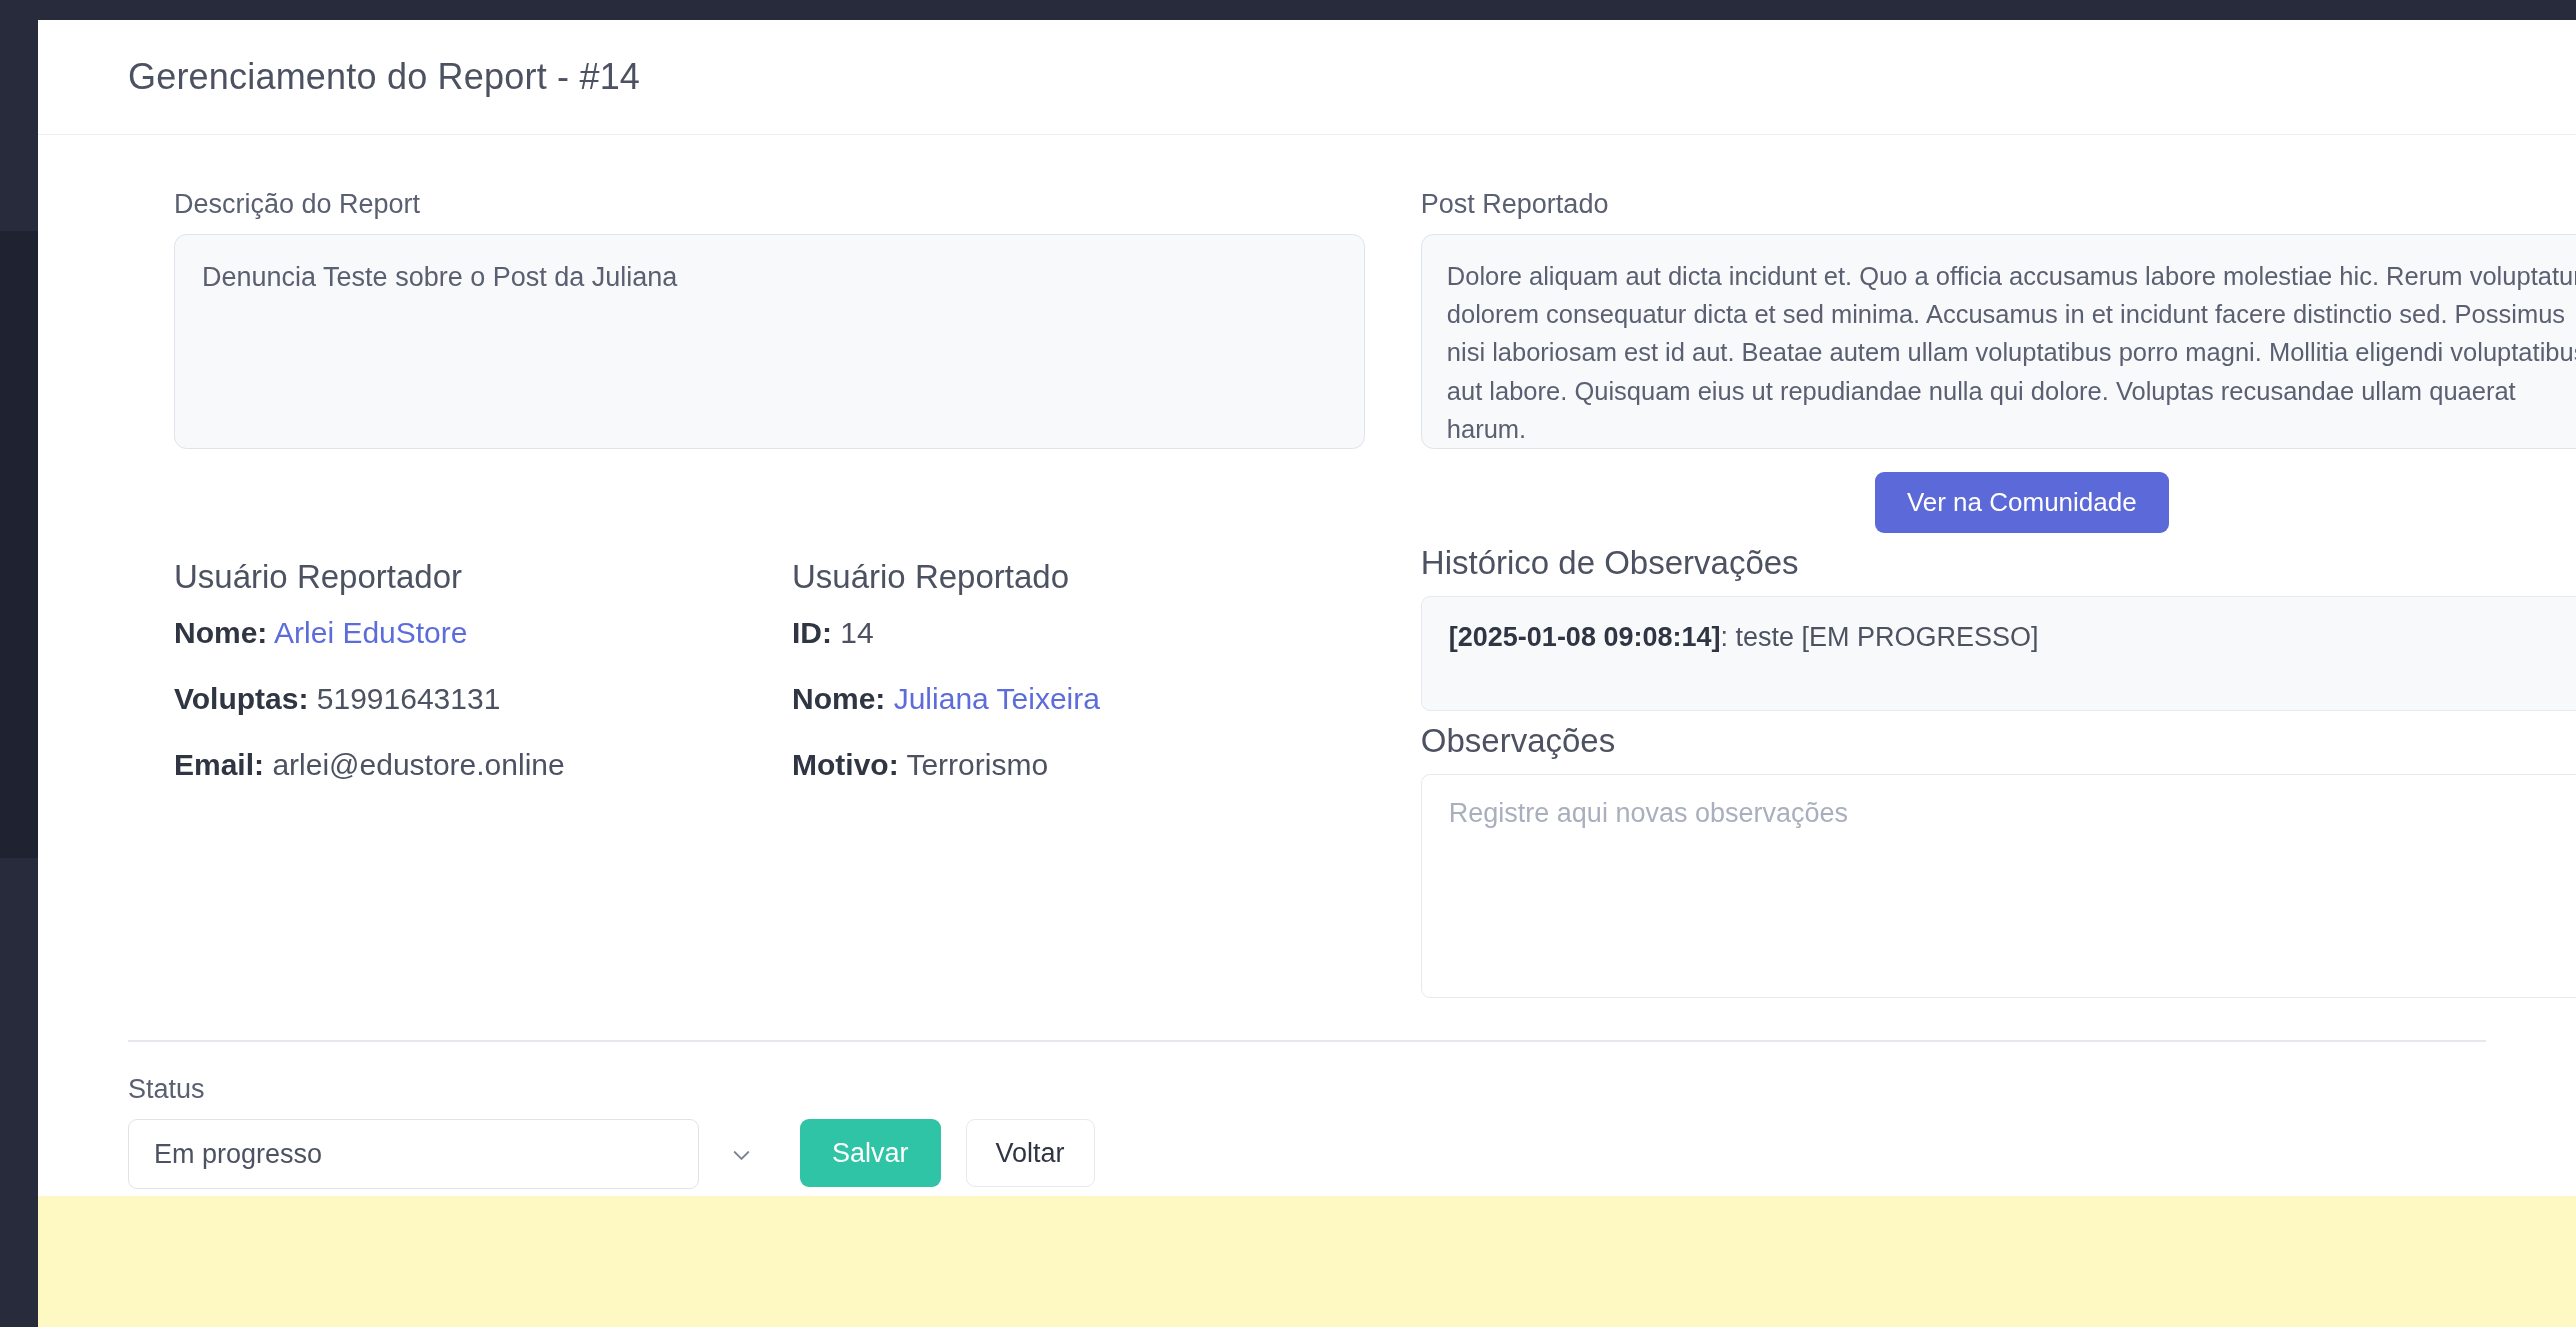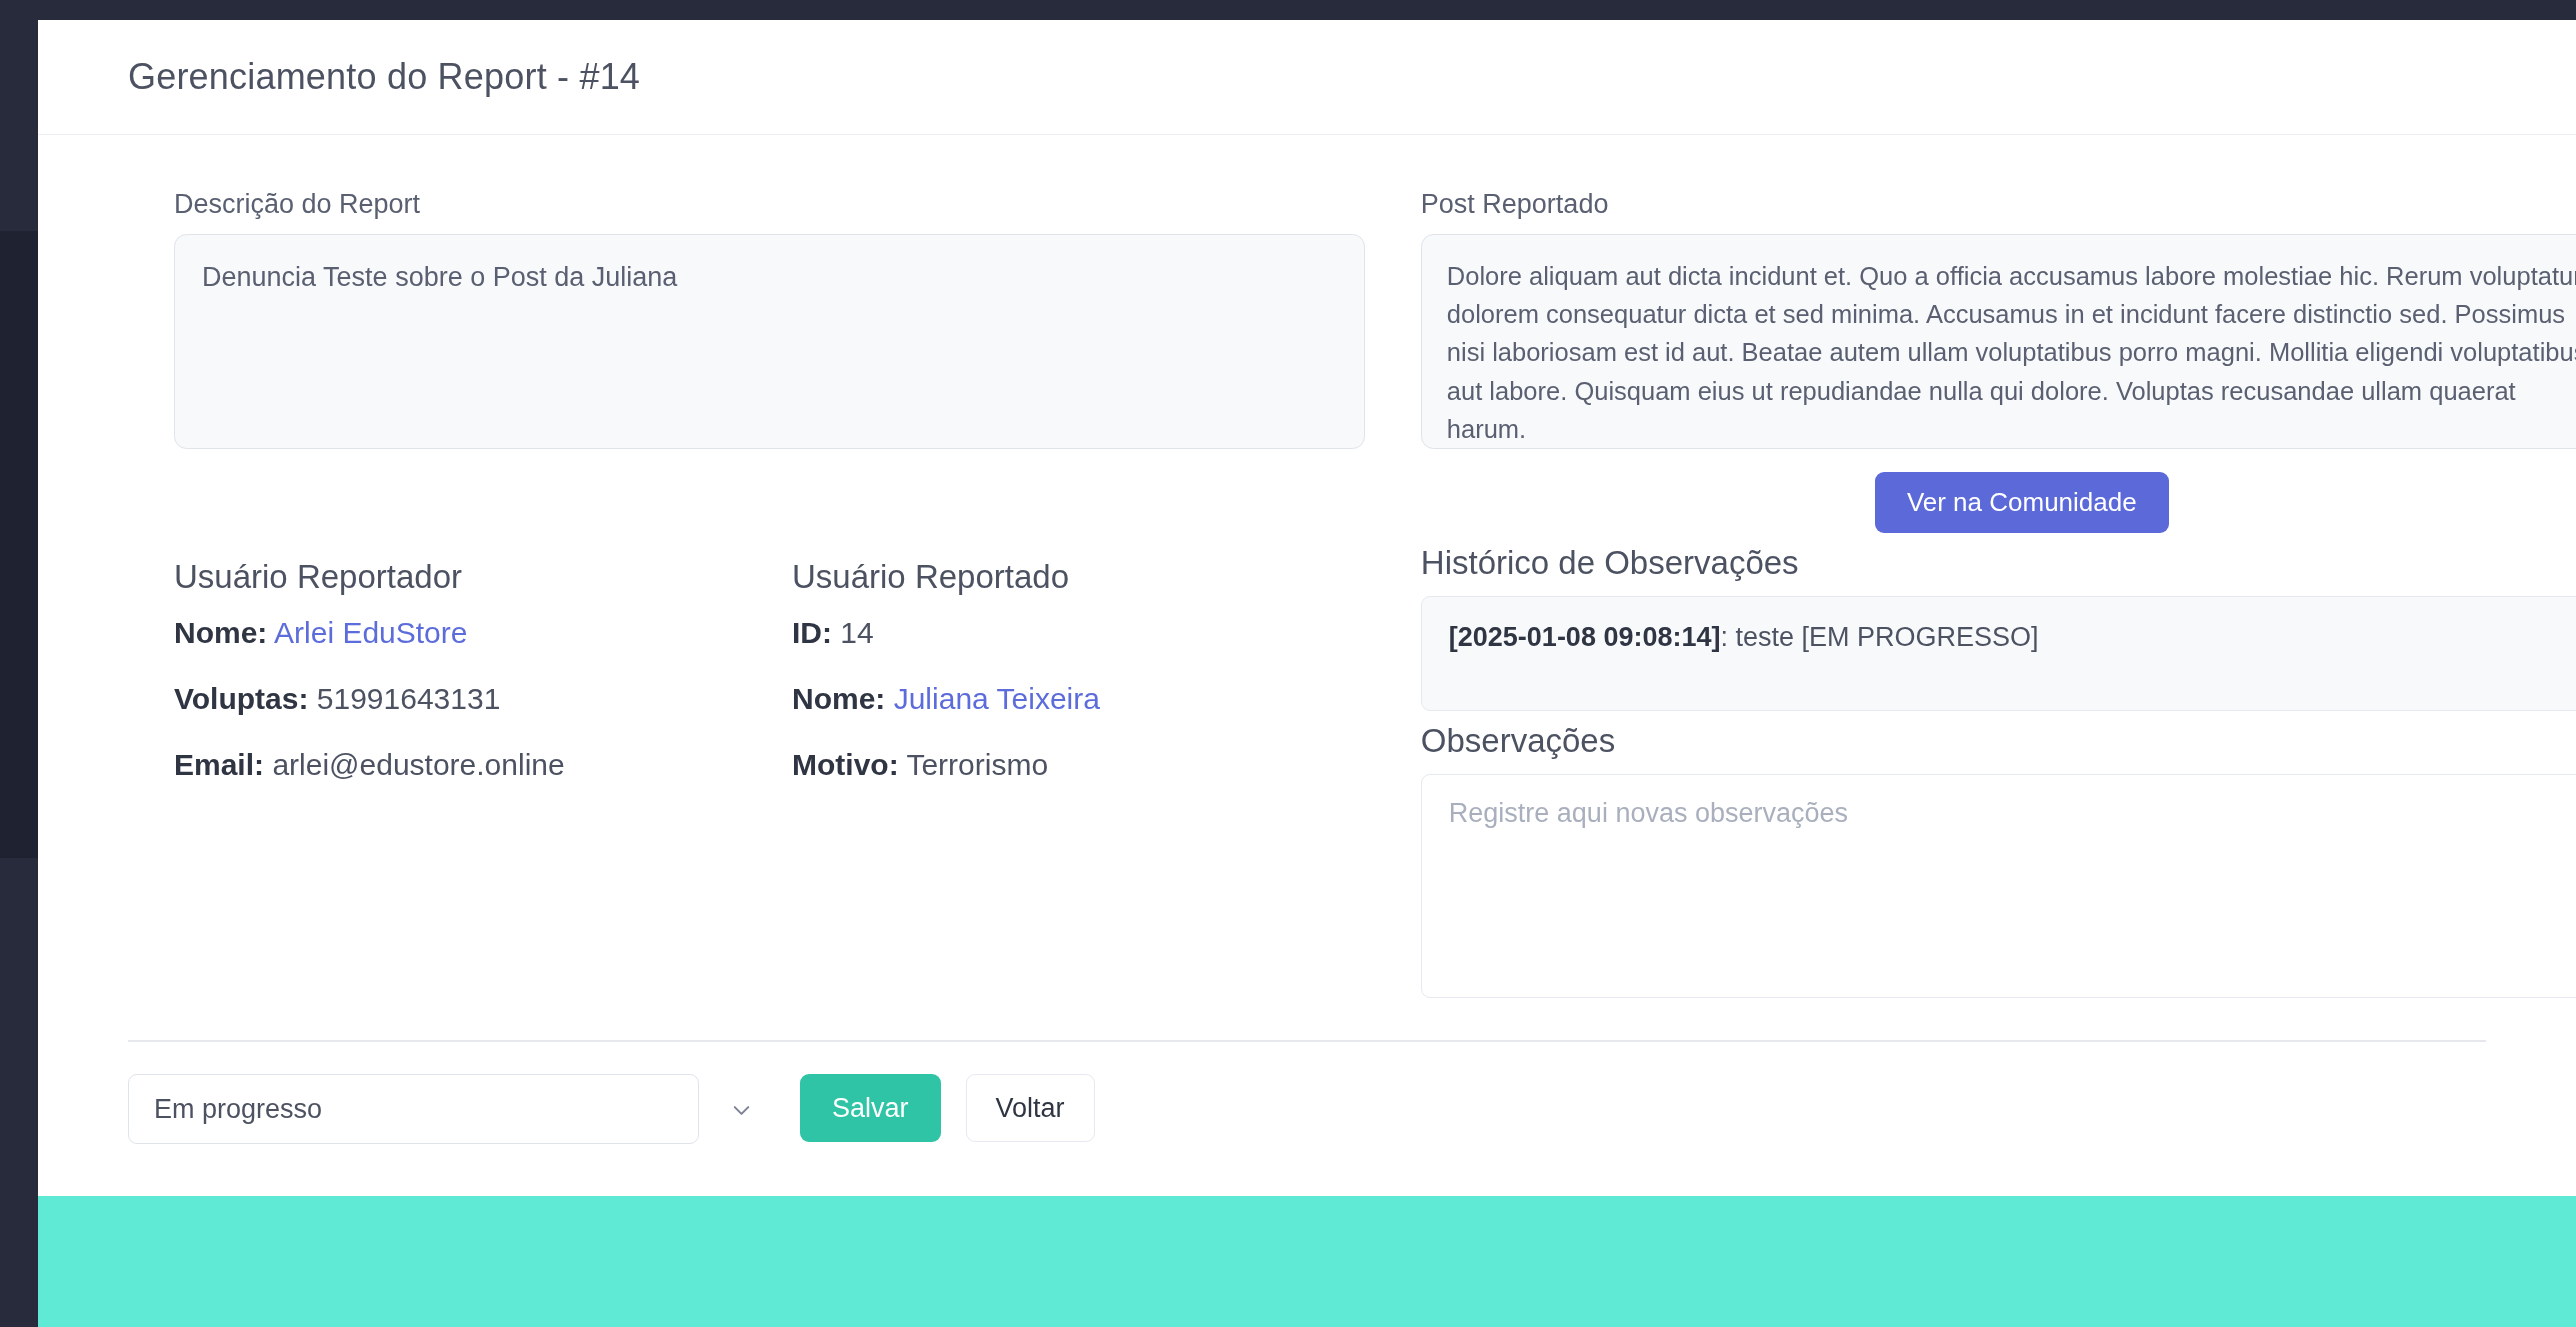--- a/index.html
+++ b/index.html
@@ -8,21 +8,21 @@
     width: 2576px; height: 1327px;
     overflow: hidden;
     background: #f4f6f9;
     font-family: "Liberation Sans", sans-serif;
   }
 
   #root {
     position: relative;
     width: 2576px;
     height: 1327px;
-    background: #5eead4;
+    background: #fef9c3;
   }
 
   
   .sidebar {
     position: absolute;
     left: 0; top: 0;
     width: 38px;
     height: 1327px;
     background: #272b3b;
   }
@@ -323,20 +323,21 @@
 
           <div class="section-heading">Observações</div>
           <textarea class="ta-obs" placeholder="Registre aqui novas observações" style=""></textarea>
         </div>
 
       </div>
 
       <div class="divider"></div>
 
       <div class="status-area">
+        <label class="status-label">Status</label>
         <div class="status-row">
           <div class="select-wrap">
             <select class="select-box">
               <option>Em progresso</option>
             </select>
             <svg class="chev-icon" width="27" height="27" viewBox="0 0 24 24" fill="none">
               <path d="M6 9l6 6 6-6" stroke="#7c8293" stroke-width="1.8" stroke-linecap="round" stroke-linejoin="round"></path>
             </svg>
           </div>
           <button class="btn-salvar">Salvar</button>

